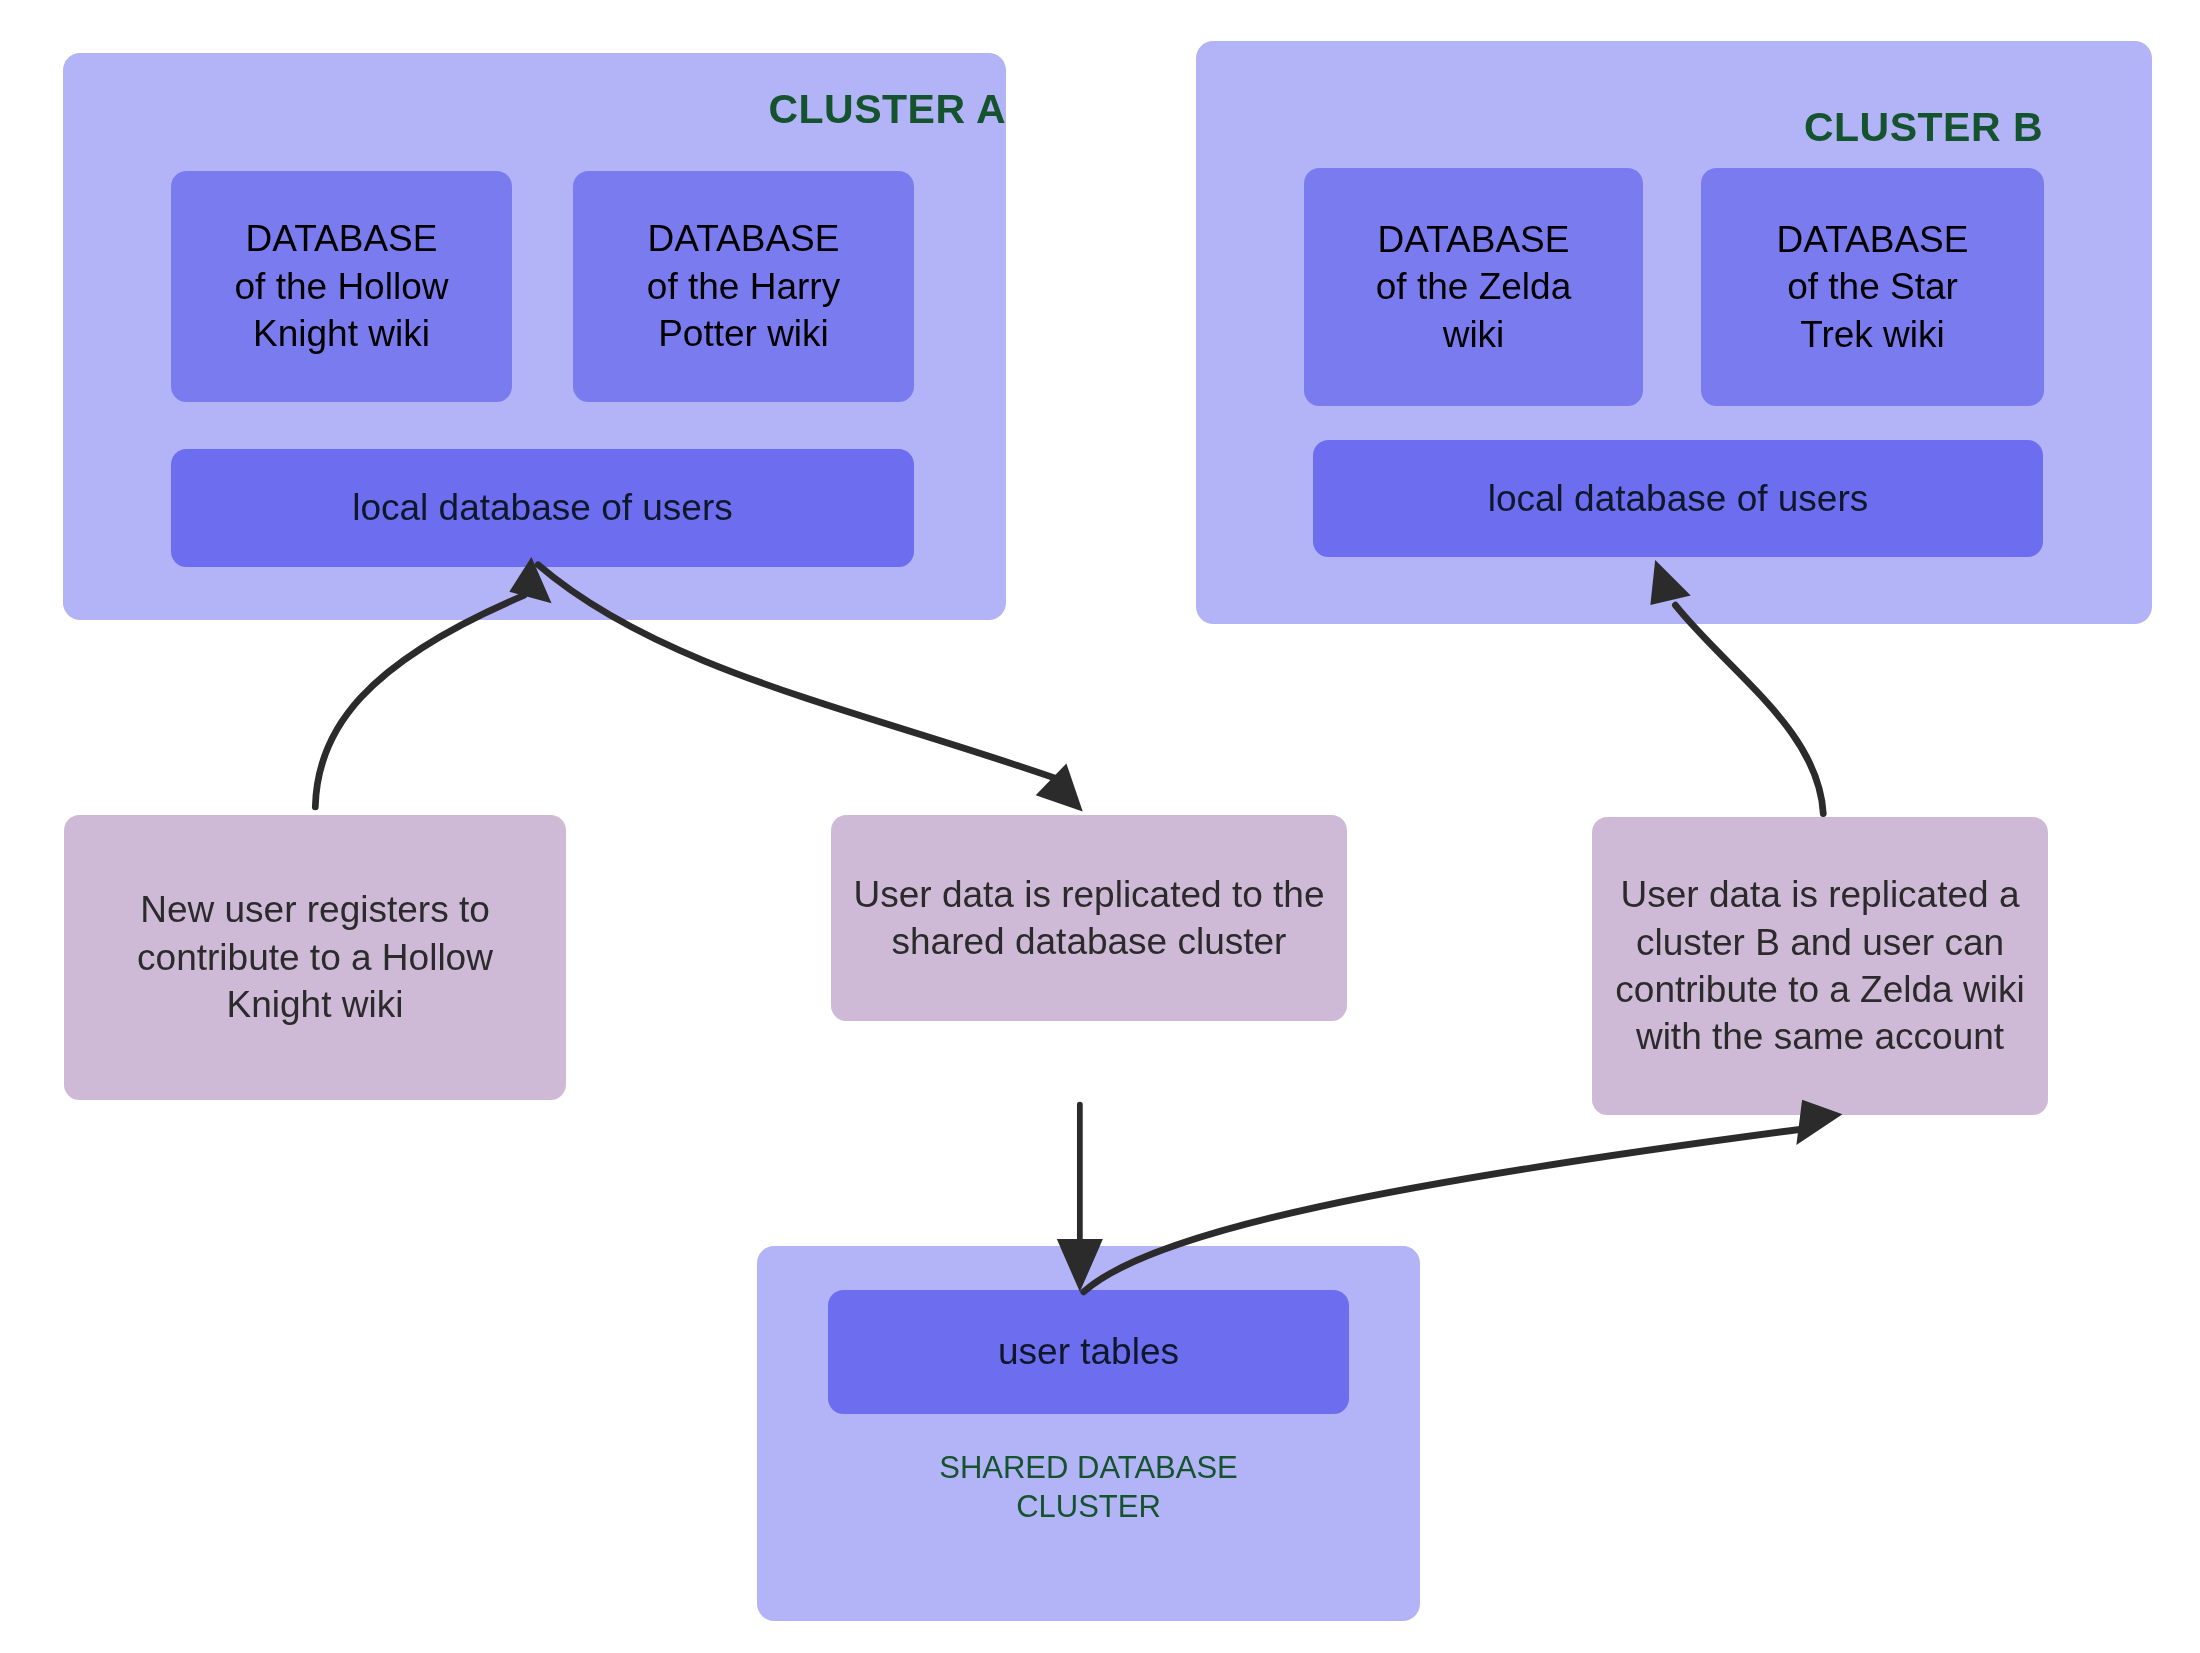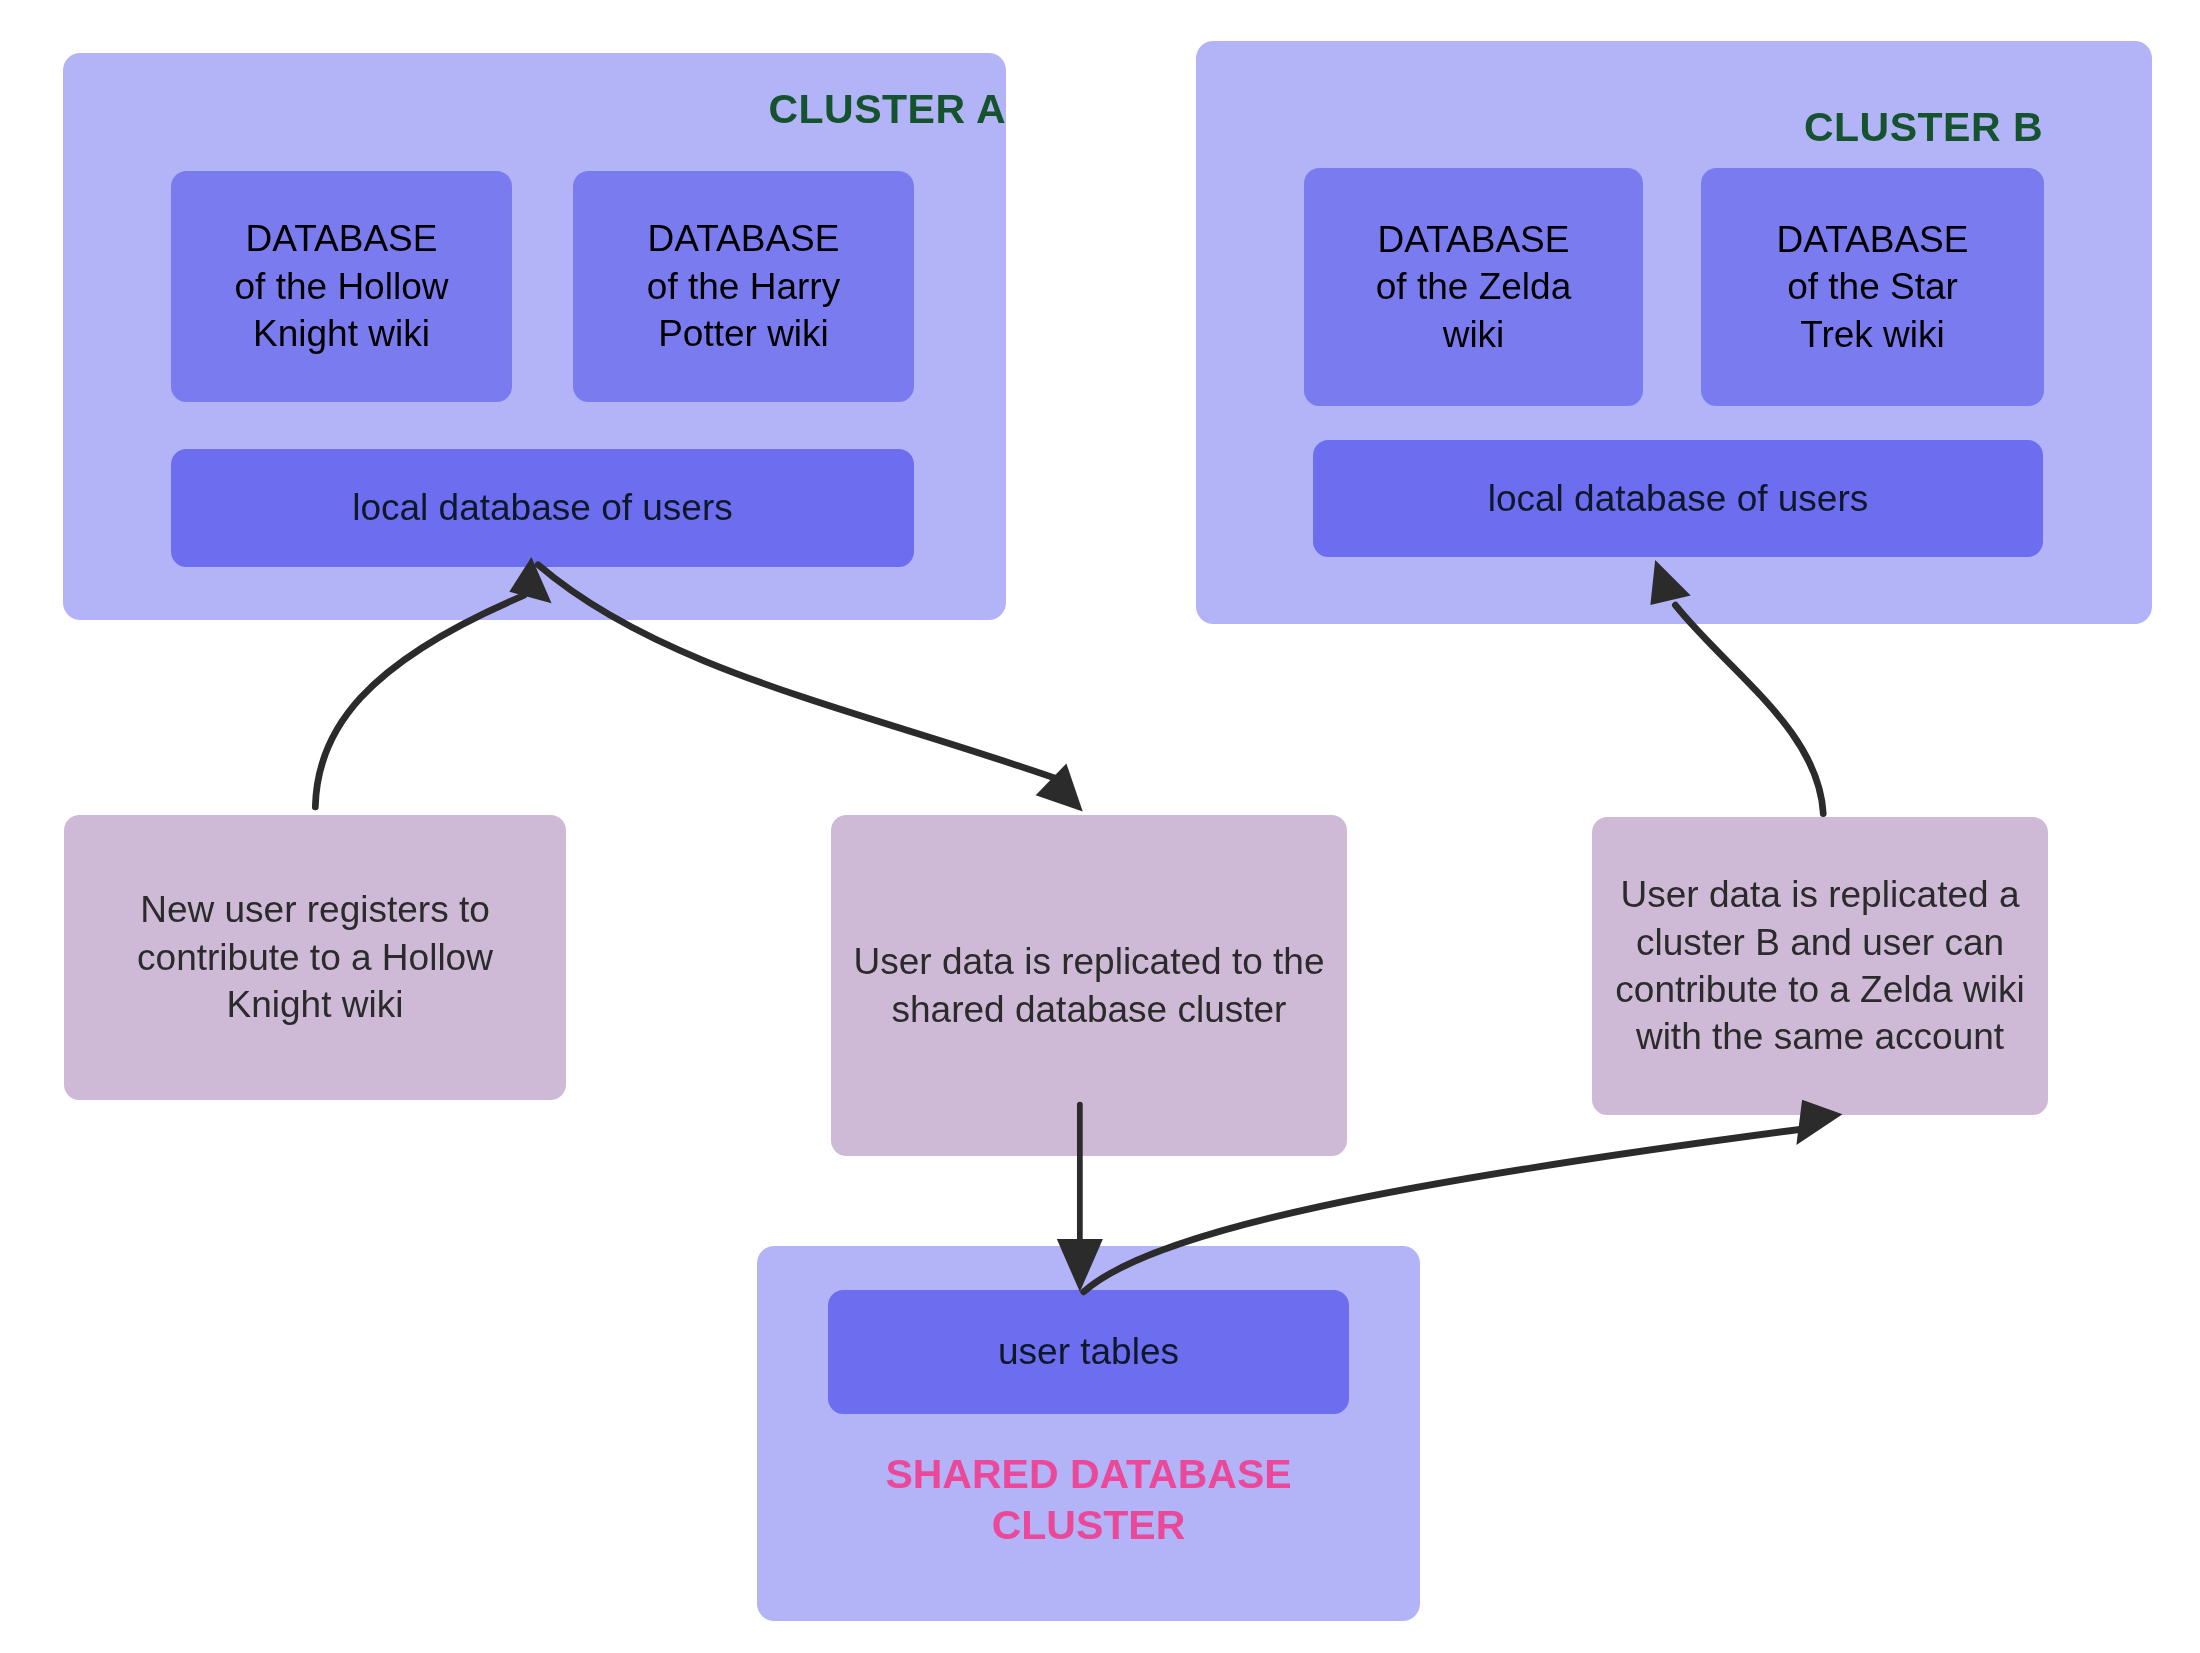--- a/index.html
+++ b/index.html
@@ -59,23 +59,23 @@
     border-radius: 15.4px;
     color: #2b2b2b;
     font-size: 37px;
     padding: 9.6px 17.3px;
   }
   .shared-title {
     position: absolute;
     left: 0;
     right: 0;
     text-align: center;
-    color: #ec4899;
-    font-weight: bold;
-    font-size: 41px;
+    color: #14532d;
+    font-weight: normal;
+    font-size: 31px;
     line-height: 1.25;
   }
   svg.edges {
     position: absolute;
     left: 0;
     top: 0;
     width: 2201px;
     height: 1653px;
     pointer-events: none;
     overflow: visible;
@@ -139,21 +139,21 @@
   </div>
 
   <div class="box db-wide" style="left:1313px; top:440px; width:730px; height:117px;">
     <span>local database of users</span>
   </div>
 
   <div class="box note" style="left:64px; top:815px; width:502px; height:285px;">
     <span>New user registers to contribute to a Hollow Knight wiki</span>
   </div>
 
-  <div class="box note" style="left:831px; top:815px; width:516px; height:341px;">
+  <div class="box note" style="left:831px; top:815px; width:516px; height:206px;">
     <span>User data is replicated to the shared database cluster</span>
   </div>
 
   <div class="box note" style="left:1592px; top:817px; width:456px; height:298px;">
     <span>User data is replicated a cluster B and user can contribute to a Zelda wiki with the same account</span>
   </div>
 
   <div class="box cluster" style="left:757px; top:1246px; width:663px; height:375px;"></div>
 
   <div class="box db-wide" style="left:828px; top:1290px; width:521px; height:124px;">

